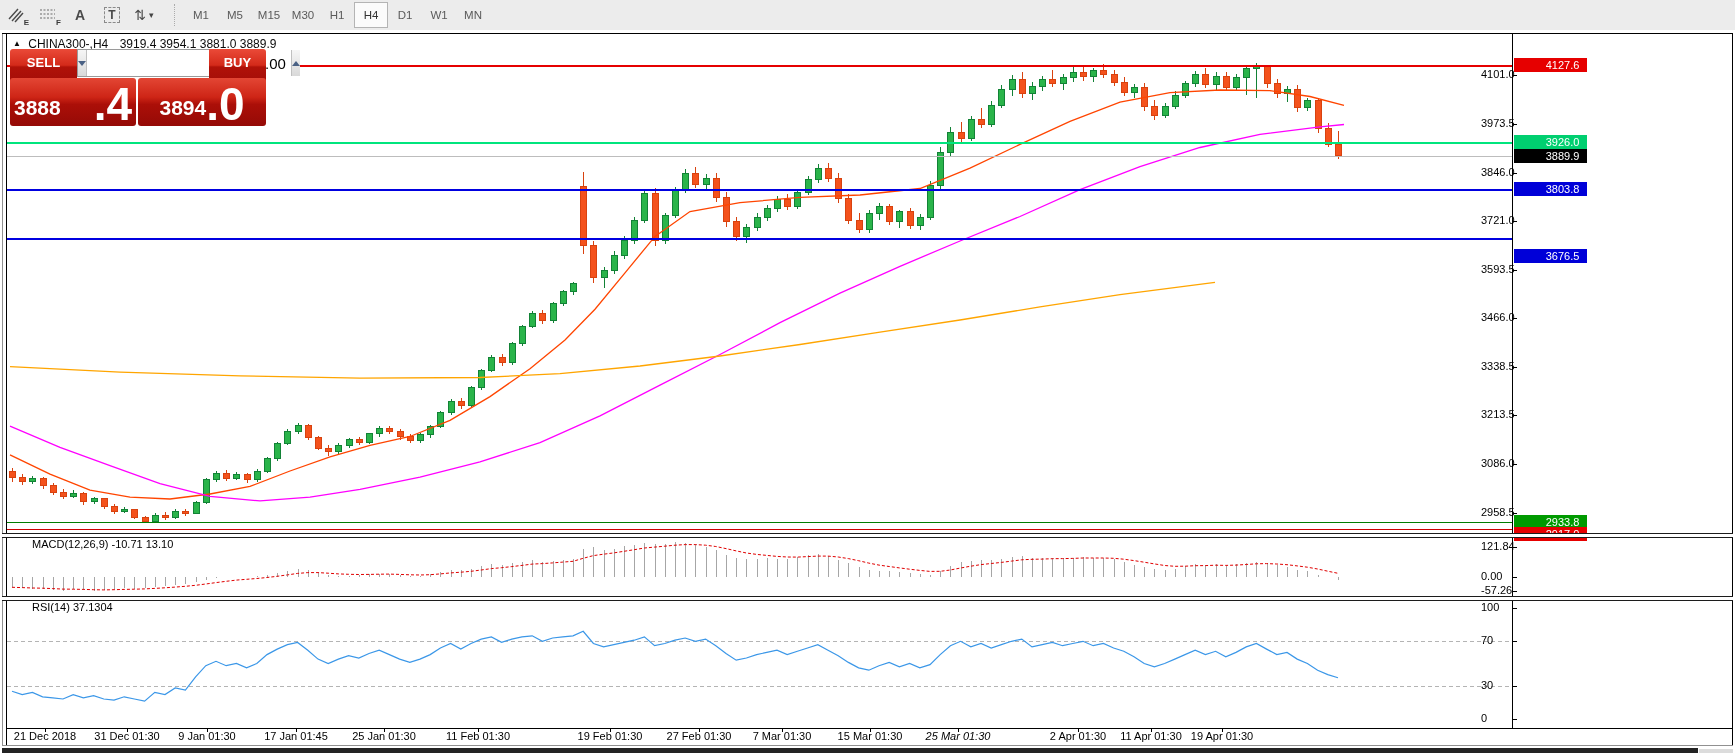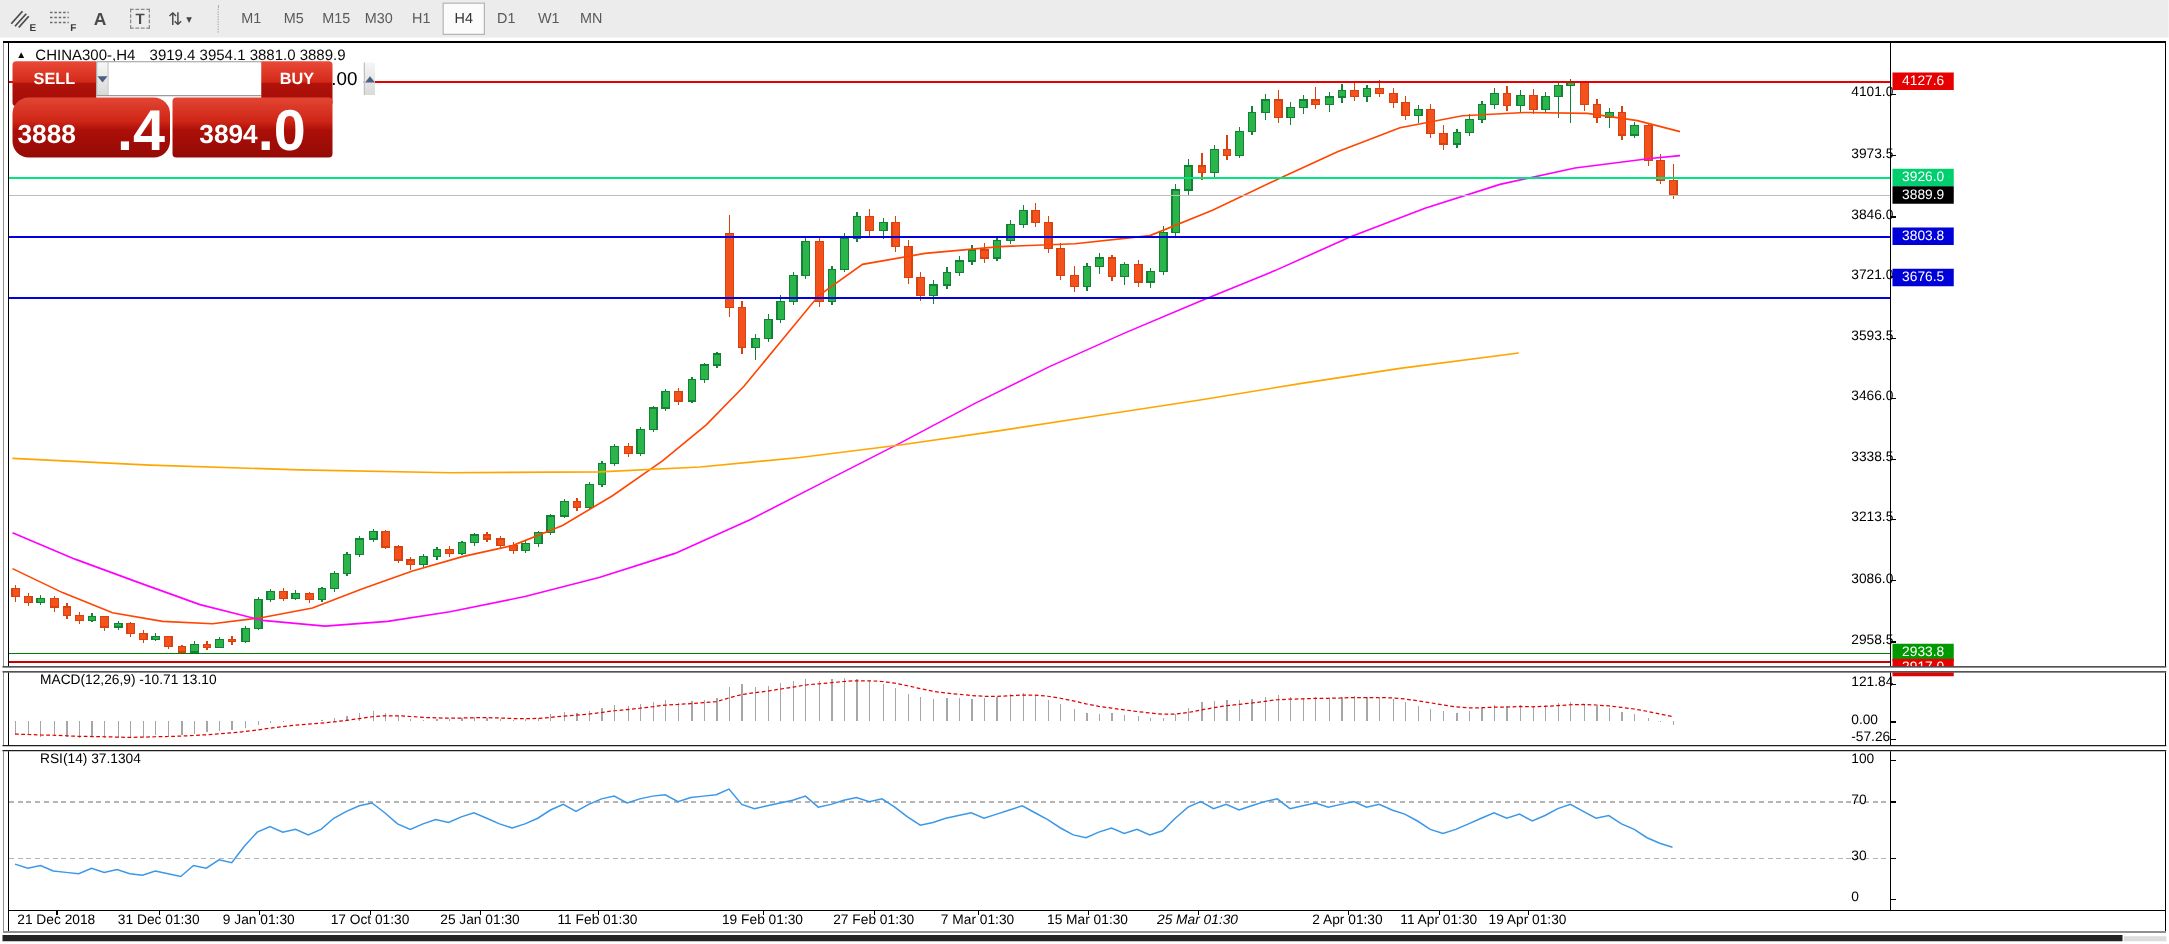--- a/index.html
+++ b/index.html
@@ -17,21 +17,21 @@
   .separator{width:1px;height:22px;border-left:1px dotted #ababab;margin:0 8px 0 14px;}
   .tf-group{display:flex;align-items:center;}
   .tf-btn{width:32px;height:24px;line-height:24px;text-align:center;font-size:11.5px;color:#5a5a5a;
           cursor:pointer;border:1px solid transparent;}
   .tf-btn.active{background:#fbfbfb;border:1px solid #b4b4b4;color:#333;}
   
   #chart-svg{position:absolute;left:0;top:0;z-index:1;}
   .overlay-label{position:absolute;font-size:11px;color:#000;white-space:nowrap;z-index:5;}
   .axis-price{left:1481px;}
   .badge{position:absolute;left:1514px;width:49px;height:14px;line-height:14px;font-size:11px;
-         text-align:center;white-space:nowrap;z-index:6;}
+         text-align:center;white-space:nowrap;z-index:6;padding-left:24px;}
   .time-label{position:absolute;top:730px;font-size:11px;color:#000;transform:translateX(-50%);
               white-space:nowrap;z-index:5;}
   .symbol-title{position:absolute;left:13px;top:37px;font-size:12px;color:#0a0a0a;z-index:7;}
   .symbol-title .tri{font-size:8px;vertical-align:2px;margin-right:4px;}
   .ind-label{position:absolute;left:12px;font-size:11px;color:#000;z-index:7;padding-left:20px;}
   .splitter{position:absolute;left:2px;width:1731px;height:3px;background:#fff;
             border-top:1px solid #1c1c1c;border-bottom:1px solid #1c1c1c;z-index:8;cursor:row-resize;}
   
   .trade-panel{position:absolute;left:10px;top:49px;width:256px;height:77px;z-index:9;font-weight:bold;}
   .tp-row{position:absolute;left:0;top:0;width:256px;height:36px;display:flex;}
@@ -45,21 +45,21 @@
   .vol-btn:last-child{border-right:none;border-left:1px solid #c0c0c0;}
   .tri-down{width:0;height:0;border-left:4px solid transparent;border-right:4px solid transparent;
             border-top:5px solid #4a6184;}
   .tri-up{width:0;height:0;border-left:4px solid transparent;border-right:4px solid transparent;
           border-bottom:5px solid #4a6184;}
   .vol-input{flex:1;border:none;outline:none;text-align:right;font-size:15px;padding:0 5px 0 0;
              font-family:"Liberation Sans",sans-serif;color:#000;}
   .price-box{position:absolute;top:29px;height:48px;color:#fff;display:flex;align-items:baseline;
              justify-content:center;cursor:pointer;
              background:linear-gradient(180deg,#e34634 0%,#ce2516 40%,#ab0f08 55%,#950a06 100%);}
-  .price-sell{left:0;width:126px;border-radius:13px;gap:33px;}
+  .price-sell{left:0;width:126px;border-radius:3px;gap:33px;}
   .price-buy{left:128px;width:128px;border-radius:3px;}
   .p-small{font-size:21px;font-weight:bold;align-self:flex-end;margin-bottom:6px;}
   .p-big{font-size:46px;font-weight:bold;align-self:flex-end;line-height:0.82;margin-bottom:2px;}
   
   .hscroll{position:absolute;left:0;top:748px;width:1735px;height:6px;background:#ffffff;z-index:9;}
   .hscroll .track{position:absolute;left:1699px;top:1px;width:34px;height:4px;background:#dcdcdc;}
   .hscroll .thumb{position:absolute;left:2px;top:0px;width:1696px;height:5px;background:#232323;cursor:pointer;}
 </style>
 </head>
 <body>
@@ -625,27 +625,27 @@
     <span class="overlay-label axis-price" style="top: 570px;">0.00</span>
     <span class="overlay-label axis-price" style="top: 584.099px;">-57.26</span>
     <span class="overlay-label axis-price" style="top: 601px;">100</span>
     <span class="overlay-label axis-price" style="top: 634.3px;">70</span>
     <span class="overlay-label axis-price" style="top: 678.7px;">30</span>
     <span class="overlay-label axis-price" style="top: 712px;">0</span>
     <span class="badge" style="top: 57.8024px; background: rgb(230, 0, 0); color: rgb(255, 255, 255);">4127.6</span>
     <span class="badge" style="top: 135.09px; background: rgb(0, 207, 112); color: rgb(255, 255, 255);">3926.0</span>
     <span class="badge" style="top: 148.929px; background: rgb(0, 0, 0); color: rgb(255, 255, 255);">3889.9</span>
     <span class="badge" style="top: 181.938px; background: rgb(0, 0, 216); color: rgb(255, 255, 255);">3803.8</span>
-    <span class="badge" style="top: 215px; background: rgb(0, 0, 216); color: rgb(255, 255, 255);">3676.5</span>
+    <span class="badge" style="top: 249px; background: rgb(0, 0, 216); color: rgb(255, 255, 255);">3676.5</span>
     <span class="badge" style="top: 515px; background: rgb(0, 154, 0); color: rgb(255, 255, 255);">2933.8</span>
     <span class="badge" style="top: 527px; background: rgb(230, 0, 0); color: rgb(255, 255, 255);">2917.0</span>
     <span class="time-label" style="left: 45px;">21 Dec 2018</span>
     <span class="time-label" style="left: 127px;">31 Dec 01:30</span>
     <span class="time-label" style="left: 207px;">9 Jan 01:30</span>
-    <span class="time-label" style="left: 296px;">17 Oct 01:30</span>
+    <span class="time-label" style="left: 296px;">17 Jan 01:45</span>
     <span class="time-label" style="left: 384px;">25 Jan 01:30</span>
     <span class="time-label" style="left: 478px;">11 Feb 01:30</span>
     <span class="time-label" style="left: 610px;">19 Feb 01:30</span>
     <span class="time-label" style="left: 699px;">27 Feb 01:30</span>
     <span class="time-label" style="left: 782px;">7 Mar 01:30</span>
     <span class="time-label" style="left: 870px;">15 Mar 01:30</span>
     <span class="time-label" style="left: 958px; font-style: italic;">25 Mar 01:30</span>
     <span class="time-label" style="left: 1078px;">2 Apr 01:30</span>
     <span class="time-label" style="left: 1151px;">11 Apr 01:30</span>
     <span class="time-label" style="left: 1222px;">19 Apr 01:30</span>

